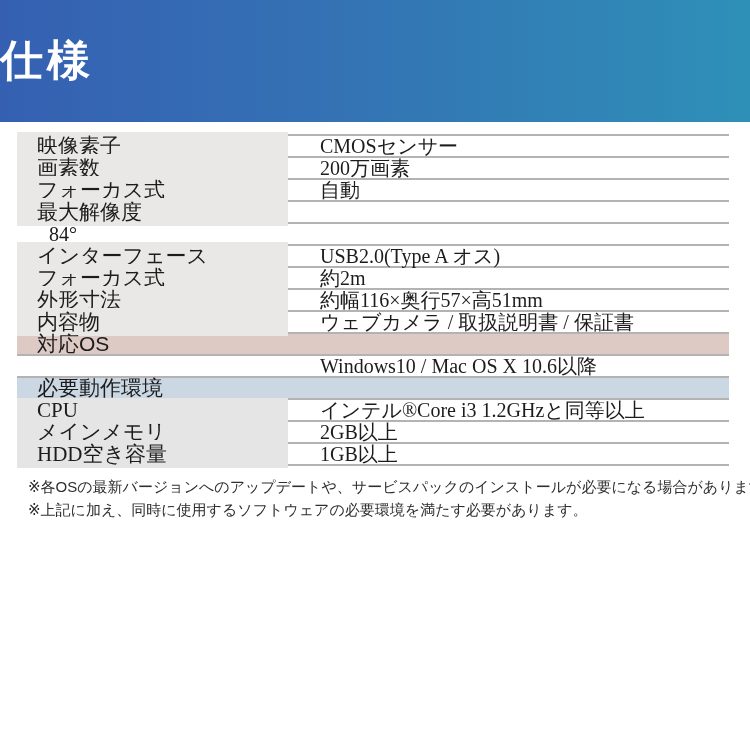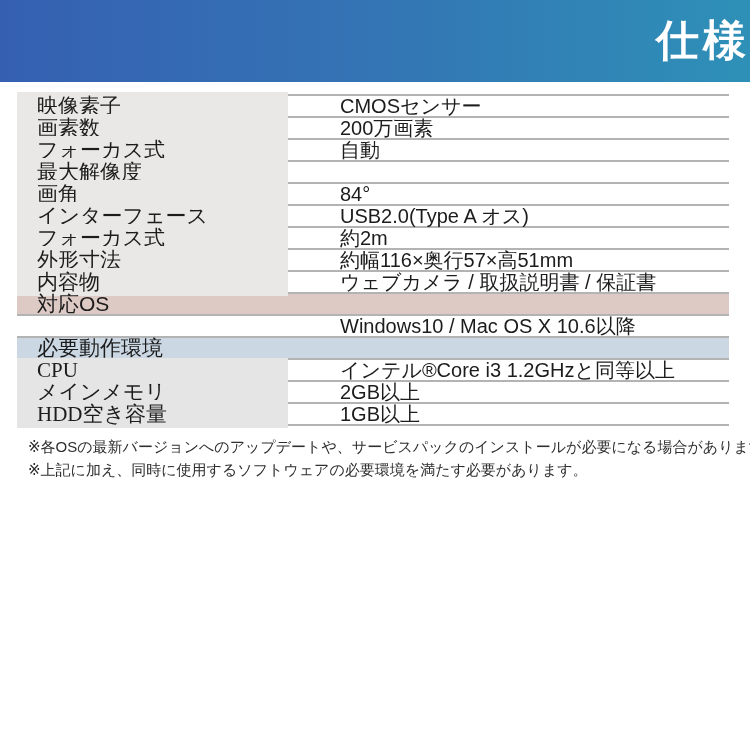--- a/index.html
+++ b/index.html
@@ -6,25 +6,25 @@
     margin: 0;
     padding: 0;
     width: 750px;
     height: 750px;
     background: #ffffff;
     font-family: "Liberation Sans", "DejaVu Sans", sans-serif;
     overflow: hidden;
   }
   .banner {
     width: 750px;
-    height: 82px;
+    height: 122px;
     background: linear-gradient(90deg, #3560b2 0%, #3472b4 45%, #2e90b7 100%);
     display: flex;
     align-items: center;
-    justify-content: flex-end;
+    justify-content: flex-start;
   }
   .banner-title {
     color: #ffffff;
     font-family: "Liberation Serif", "DejaVu Serif", serif;
     font-size: 43px;
     font-weight: 600;
     letter-spacing: 4px;
     margin: 0;
   }
   .spec-table {
@@ -46,23 +46,24 @@
     white-space: nowrap;
   }
   .cell.label {
     width: 271px;
     padding-left: 20px;
     font-size: 21px;
     font-weight: 500;
   }
   .cell.value {
     flex: 1;
-    padding-left: 52px;
+    padding-left: 32px;
     font-size: 20px;
     font-weight: 400;
+    font-family: Liberation Serif, serif;
   }
   .row.default .label { background: #e9e8e6; }
   .row.section-os    { background: #decac5; gap: 32px; }
   .row.section-os .label { background: transparent; }
   .row.os .label     { background: #e2d0cc; }
   .row.section-env   { background: #cbd8e4; }
   .row.section-env .label { background: transparent; }
   .row.env .label    { background: #e5e5e5; font-family: Liberation Serif, serif; }
   .footnotes {
     margin: 9px 10px 0 28px;
@@ -89,21 +90,20 @@
       <div class="cell value">200万画素</div>
     </div>
     <div class="row default">
       <div class="cell label">フォーカス式</div>
       <div class="cell value">自動</div>
     </div>
     <div class="row default">
       <div class="cell label">最大解像度</div>
     </div>
     <div class="row default">
-      <div class="cell label">画角</div>
       <div class="cell value">84°</div>
     </div>
     <div class="row default">
       <div class="cell label">インターフェース</div>
       <div class="cell value">USB2.0(Type A オス)</div>
     </div>
     <div class="row default">
       <div class="cell label">フォーカス式</div>
       <div class="cell value">約2m</div>
     </div>

